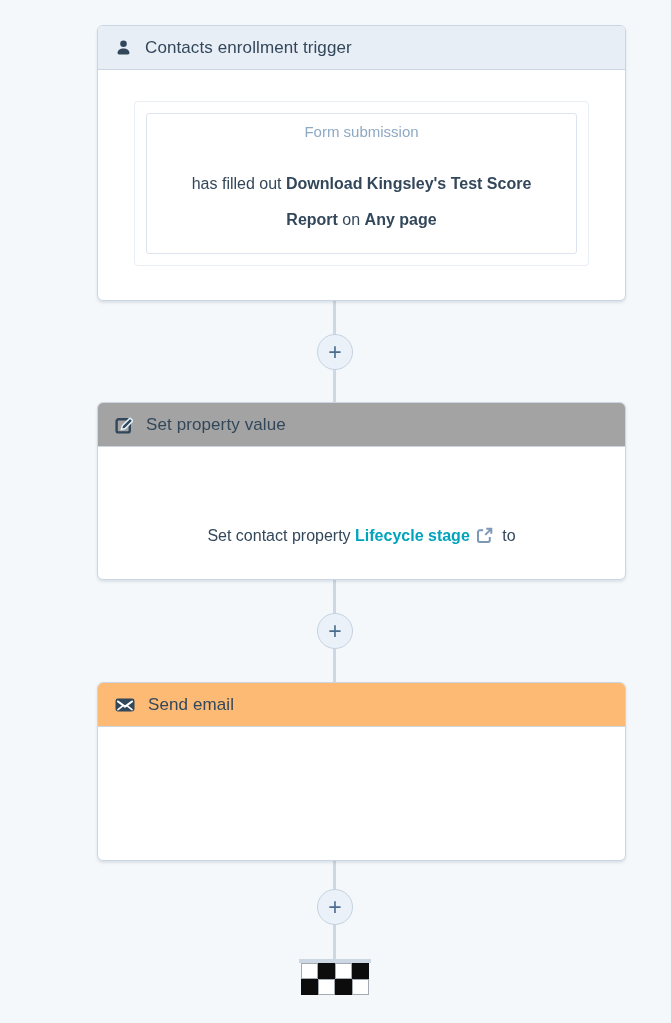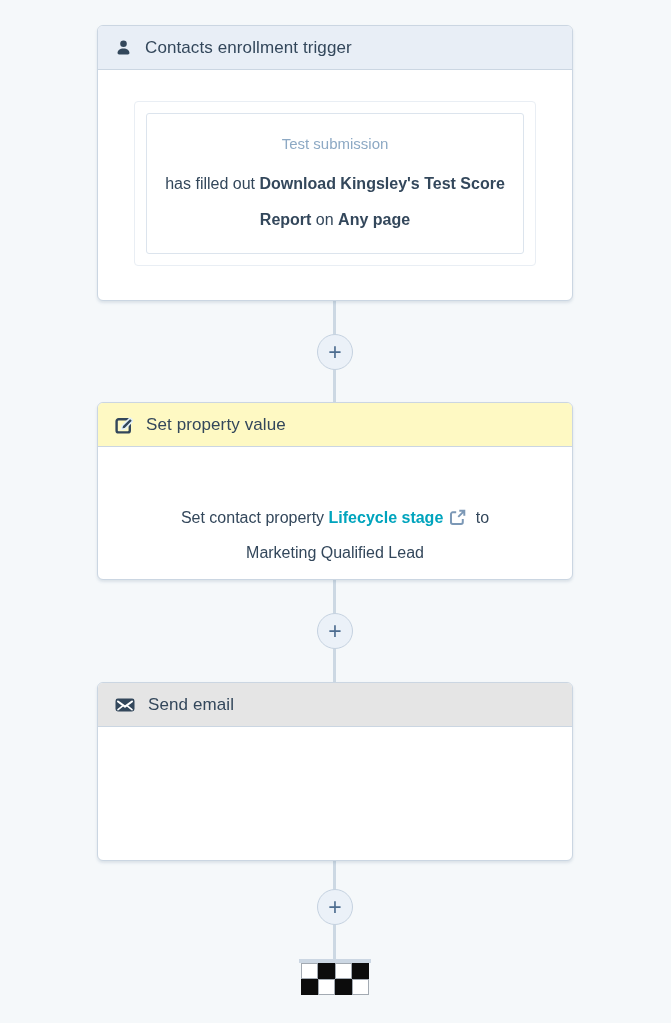--- a/index.html
+++ b/index.html
@@ -7,21 +7,21 @@
     position:relative; width:671px; height:1023px;
     background:#f5f8fa; overflow:hidden;
     font-family:"Liberation Sans", sans-serif;
     color:#33475b;
   }
   .connector-line {
     position:absolute; left:333px; top:301px; width:3px; height:661px;
     background:#ccd8e3;
   }
   .card {
-    position:absolute; left:97px; width:476px; box-sizing:border-box;
+    position:absolute; left:97px; width:529px; box-sizing:border-box;
     background:#ffffff; border:1px solid #cbd6e2; border-radius:6px;
     box-shadow:0 2px 3px rgba(81,111,144,0.16);
   }
   .card-1 { top:25px;  height:276px; }
   .card-2 { top:402px; height:178px; }
   .card-3 { top:682px; height:179px; }
   .card-header {
     height:44px; display:flex; align-items:center; gap:13px;
     padding:0 17px; box-sizing:border-box;
     border-bottom:1px solid #cbd6e2; border-radius:5px 5px 0 0;
@@ -34,21 +34,21 @@
   .outer-box {
     position:absolute; left:36px; right:36px; top:31px; bottom:34px;
     border:1px solid #e9eef4; border-radius:4px;
   }
   .inner-box {
     position:absolute; inset:11px; border:1px solid #dce4ed; border-radius:3px;
     display:flex; flex-direction:column; align-items:center; justify-content:center;
     text-align:center;
   }
   .criteria-label { font-size:15px; color:#8da9c4; line-height:36px; }
-  .criteria-text  { font-size:16px; color:#33475b; line-height:36px; max-width:345px; margin:4px; }
+  .criteria-text  { font-size:16px; color:#33475b; line-height:36px; max-width:345px; margin:16px; }
   .criteria-text b { font-weight:700; }
 
   
   .action-body {
     height:100%; display:flex; flex-direction:column;
     align-items:center; justify-content:center; text-align:center;
     font-size:16px; line-height:35px; color:#33475b;
   }
   .teal-link { color:#00a4bd; font-weight:700; text-decoration:none; cursor:pointer; }
   .ext-icon { display:inline-block; vertical-align:-3px; margin:0 5px 0 6px; }
@@ -85,54 +85,53 @@
     <div class="card-header" style="background: rgb(232, 238, 246);">
       <svg class="hicon" width="17" height="17" viewBox="0 0 16 16">
         <circle cx="8" cy="4.4" r="3.1" fill="#33475b"></circle>
         <path d="M8 8.9c-3.4 0-5.6 2-5.6 4.3 0 .8.6 1.3 1.4 1.3h8.4c.8 0 1.4-.5 1.4-1.3C13.6 10.9 11.4 8.9 8 8.9Z" fill="#33475b"></path>
       </svg>
       <span>Contacts enrollment trigger</span>
     </div>
     <div class="card-body">
       <div class="outer-box">
         <div class="inner-box">
-          <div class="criteria-label">Test submission</div>
+          <div class="criteria-label">Form submission</div>
           <p class="criteria-text"><span>has filled out </span><b>Download Kingsley's Test Score Report</b><span> on </span><b>Any page</b></p>
         </div>
       </div>
     </div>
   </div>
 
   <button class="plus-btn plus-1">
       <span>+</span>
     </button>
 
   <div class="card card-2">
-    <div class="card-header" style="background: #fef9c3; align-items: center;">
+    <div class="card-header" style="background: #a3a3a3; align-items: center;">
       <svg class="hicon" width="18" height="18" viewBox="0 0 18 18">
         <rect x="1.6" y="3.2" width="13.2" height="13.2" rx="2" fill="none" stroke="#33475b" stroke-width="2.4"></rect>
         <path d="M7.3 9.8 L14.5 2.6 a0.9 0.9 0 0 1 1.2 0 l1.6 1.6 a0.9 0.9 0 0 1 0 1.2 L10.2 12.6 L6.4 13.5 Z" fill="#33475b" stroke="#e3f1f9" stroke-width="1.5"></path>
       </svg>
       <span>Set property value</span>
     </div>
     <div class="card-body action-body">
       <div><span>Set contact property </span><a class="teal-link">Lifecycle stage</a><svg class="ext-icon" width="17" height="17" viewBox="0 0 18 18">
             <path d="M14.6 10.6 V14 a1.9 1.9 0 0 1 -1.9 1.9 H4 A1.9 1.9 0 0 1 2.1 14 V5.4 A1.9 1.9 0 0 1 4 3.5 h3.6" fill="none" stroke="#7c98b6" stroke-width="2.1"></path>
             <path d="M9.8 8.3 L15.9 2.2 M10.9 1.9 H16.2 V7.2" fill="none" stroke="#7c98b6" stroke-width="2.1"></path>
           </svg><span> to</span></div>
-      <div>Marketing Qualified Lead</div>
     </div>
   </div>
 
   <button class="plus-btn plus-2">
       <span>+</span>
     </button>
 
   <div class="card card-3">
-    <div class="card-header" style="background: #e5e5e5;">
+    <div class="card-header" style="background: #fdba74;">
       <svg class="hicon" width="20" height="16" viewBox="0 0 20 15">
         <rect x="0.5" y="1" width="19" height="13" rx="2.4" fill="#33475b"></rect>
         <path d="M3 4 L10 9.2 L17 4" fill="none" stroke="#ffffff" stroke-width="2.1" stroke-linecap="round" stroke-linejoin="round"></path>
         <path d="M3 12.2 L7.4 8.7 M17 12.2 L12.6 8.7" fill="none" stroke="#ffffff" stroke-width="1.6" stroke-linecap="round"></path>
       </svg>
       <span>Send email</span>
     </div>
     <div class="card-body action-body">
     </div>
   </div>

